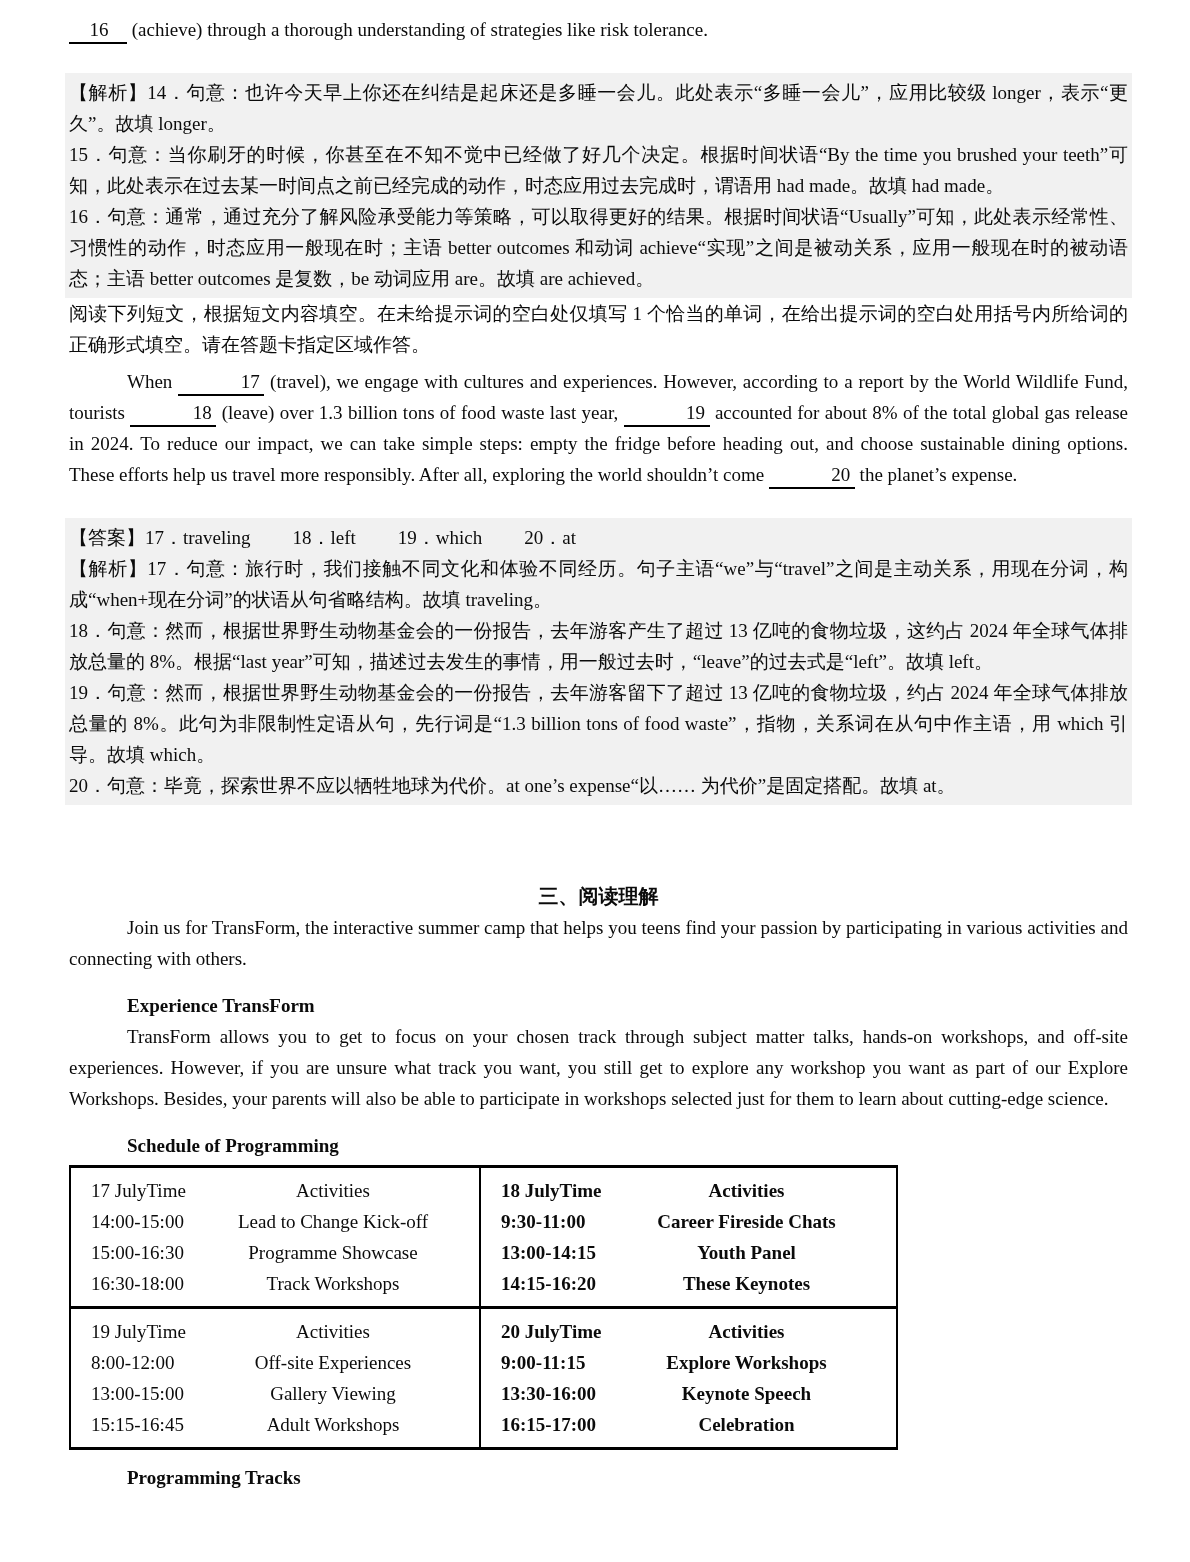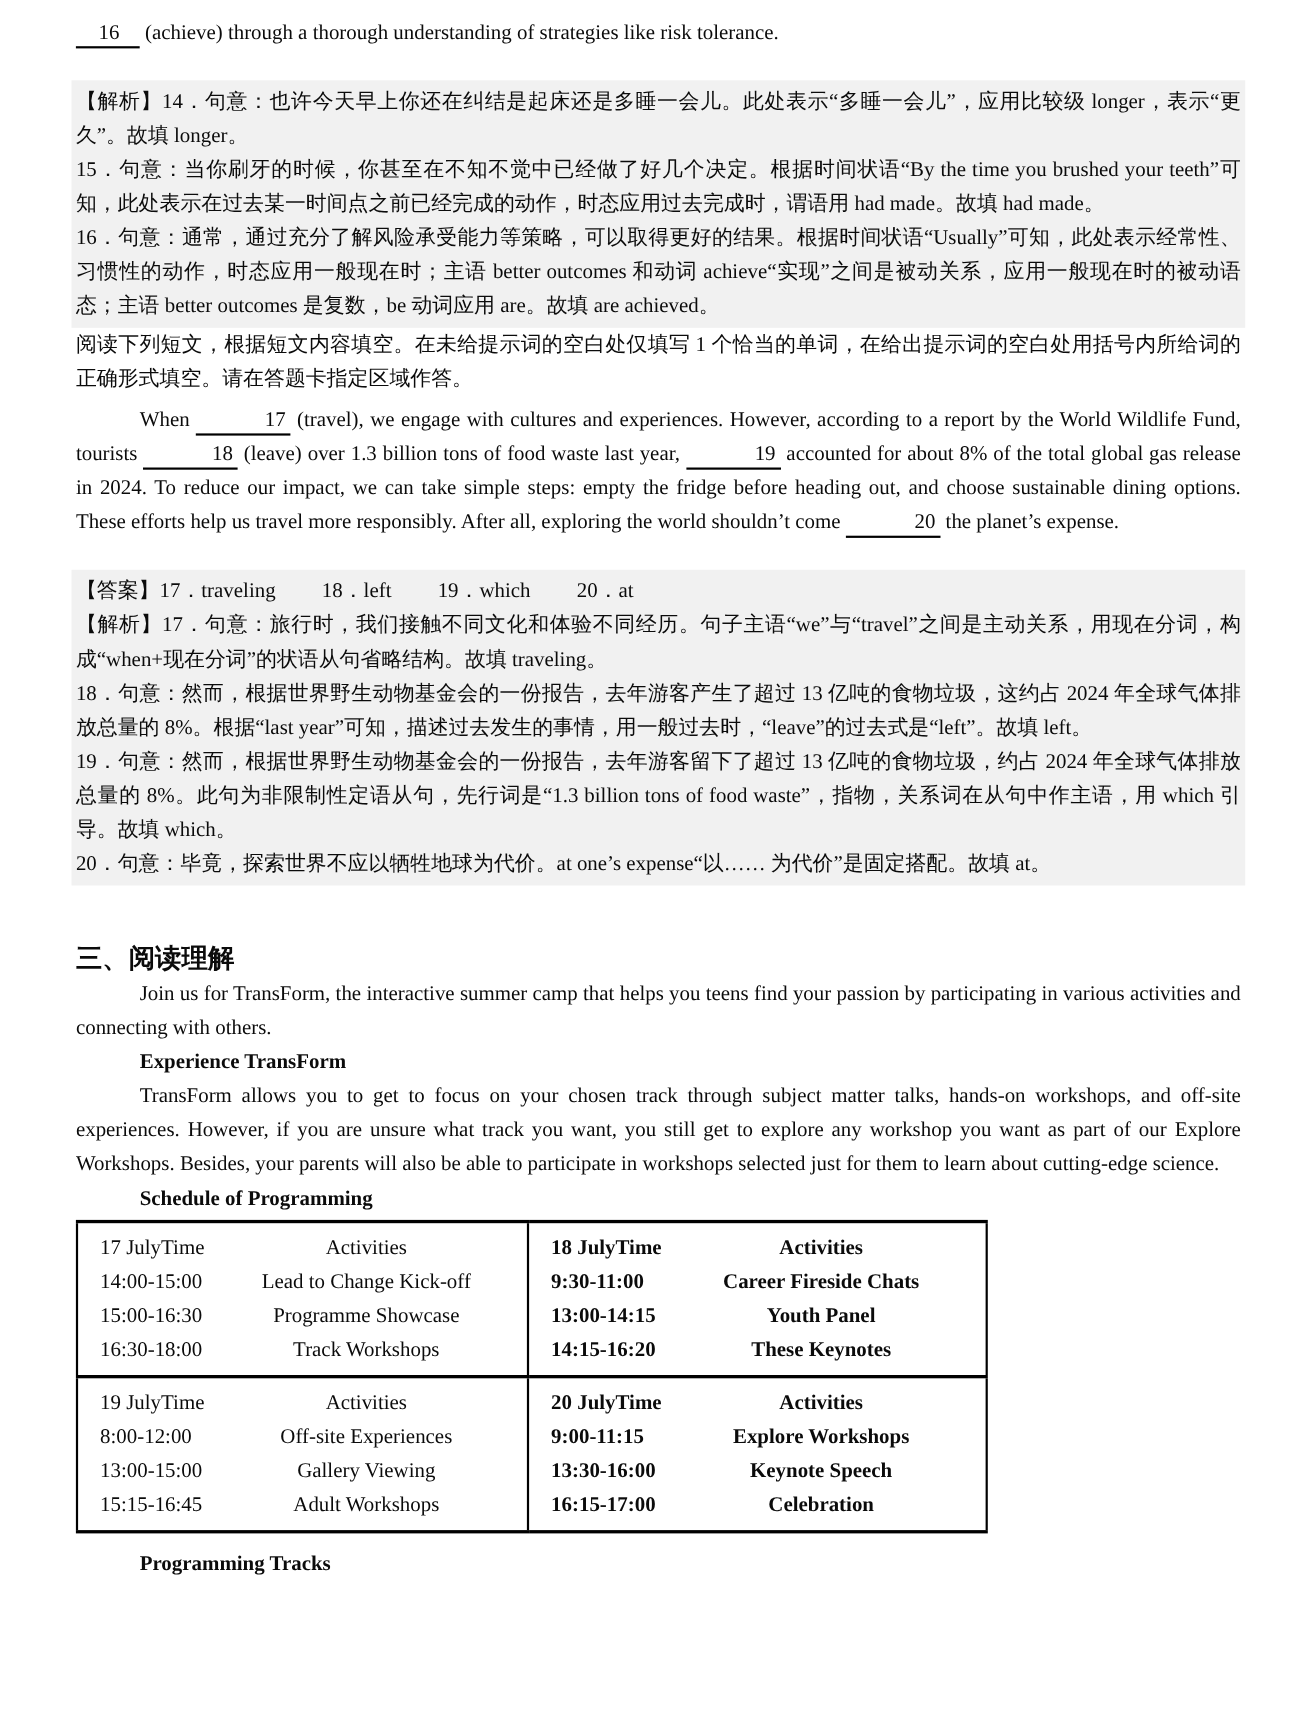--- a/index.html
+++ b/index.html
@@ -37,28 +37,30 @@
   .blank-top {
     min-width: 56px;
     text-align: center;
     padding-left: 2px;
   }
 
   .passage { margin-top: 6px; }
 
   .sec-heading {
     font-weight: bold;
-    font-size: 24px;
+    font-size: 20px;
     line-height: 31px;
-    margin-top: 52px;
+    margin-top: 76px;
+    text-align: center;
   }
   .sub {
     font-weight: bold;
     margin-left: 58px;
     line-height: 31px;
+    margin-top: 16px;
   }
 
   table.sched {
     border-collapse: collapse;
     table-layout: fixed;
     width: 827px;
     margin-top: 4px;
   }
   table.sched td {
     box-sizing: border-box;

